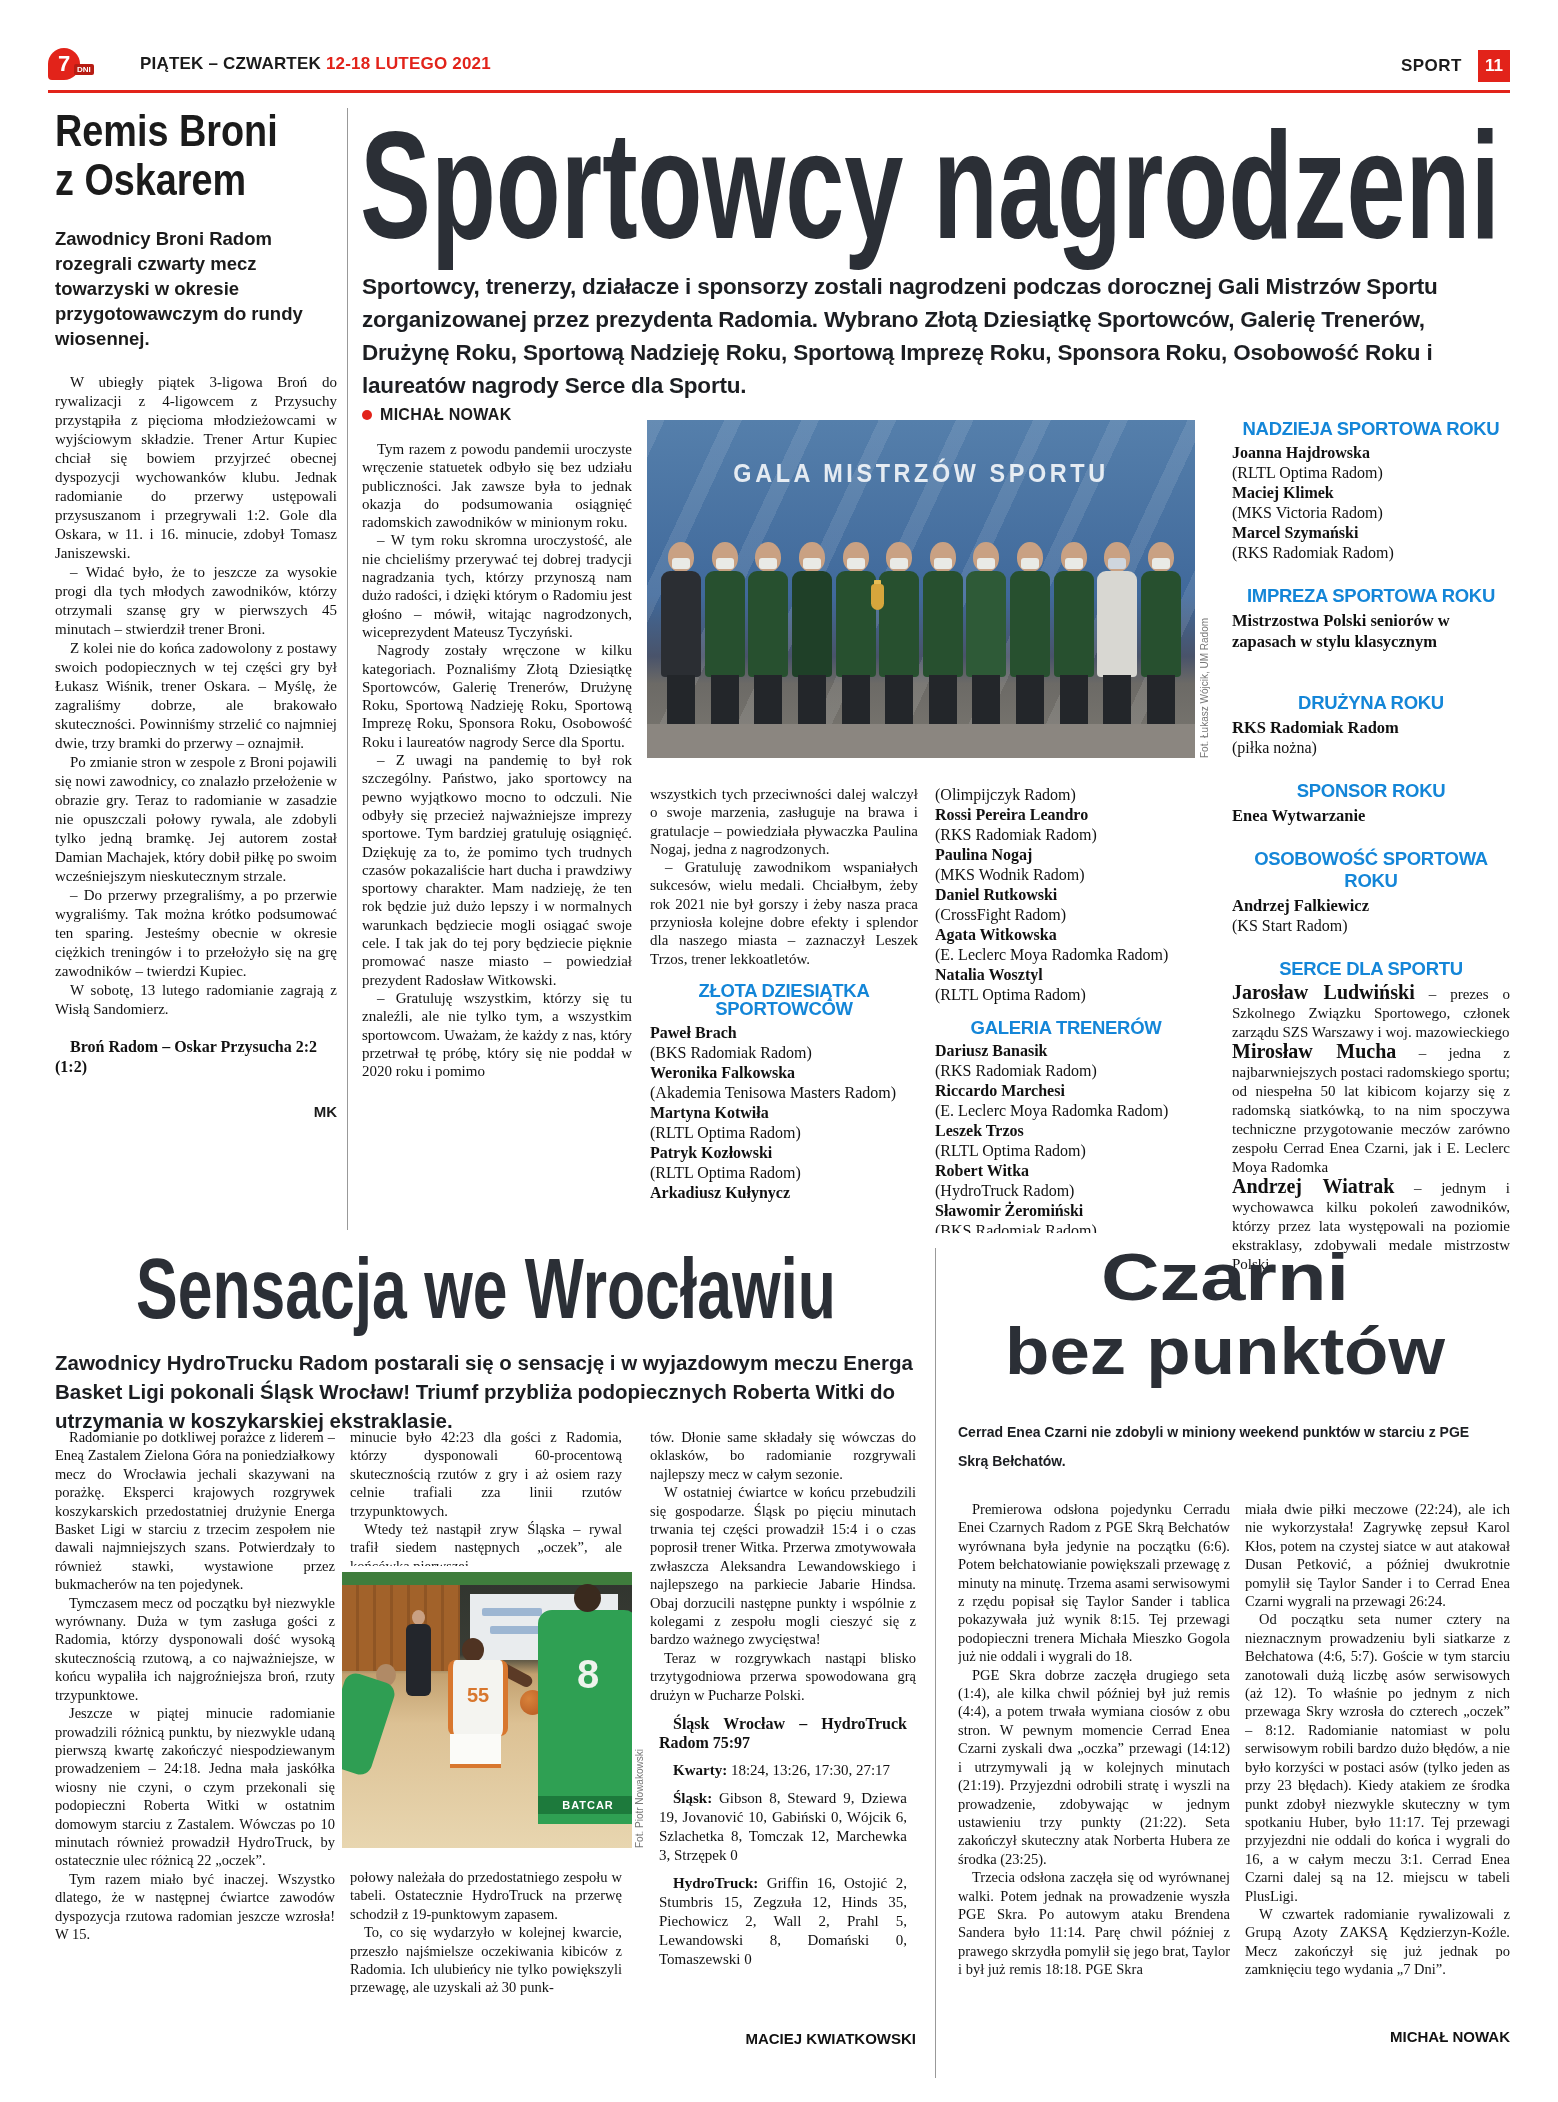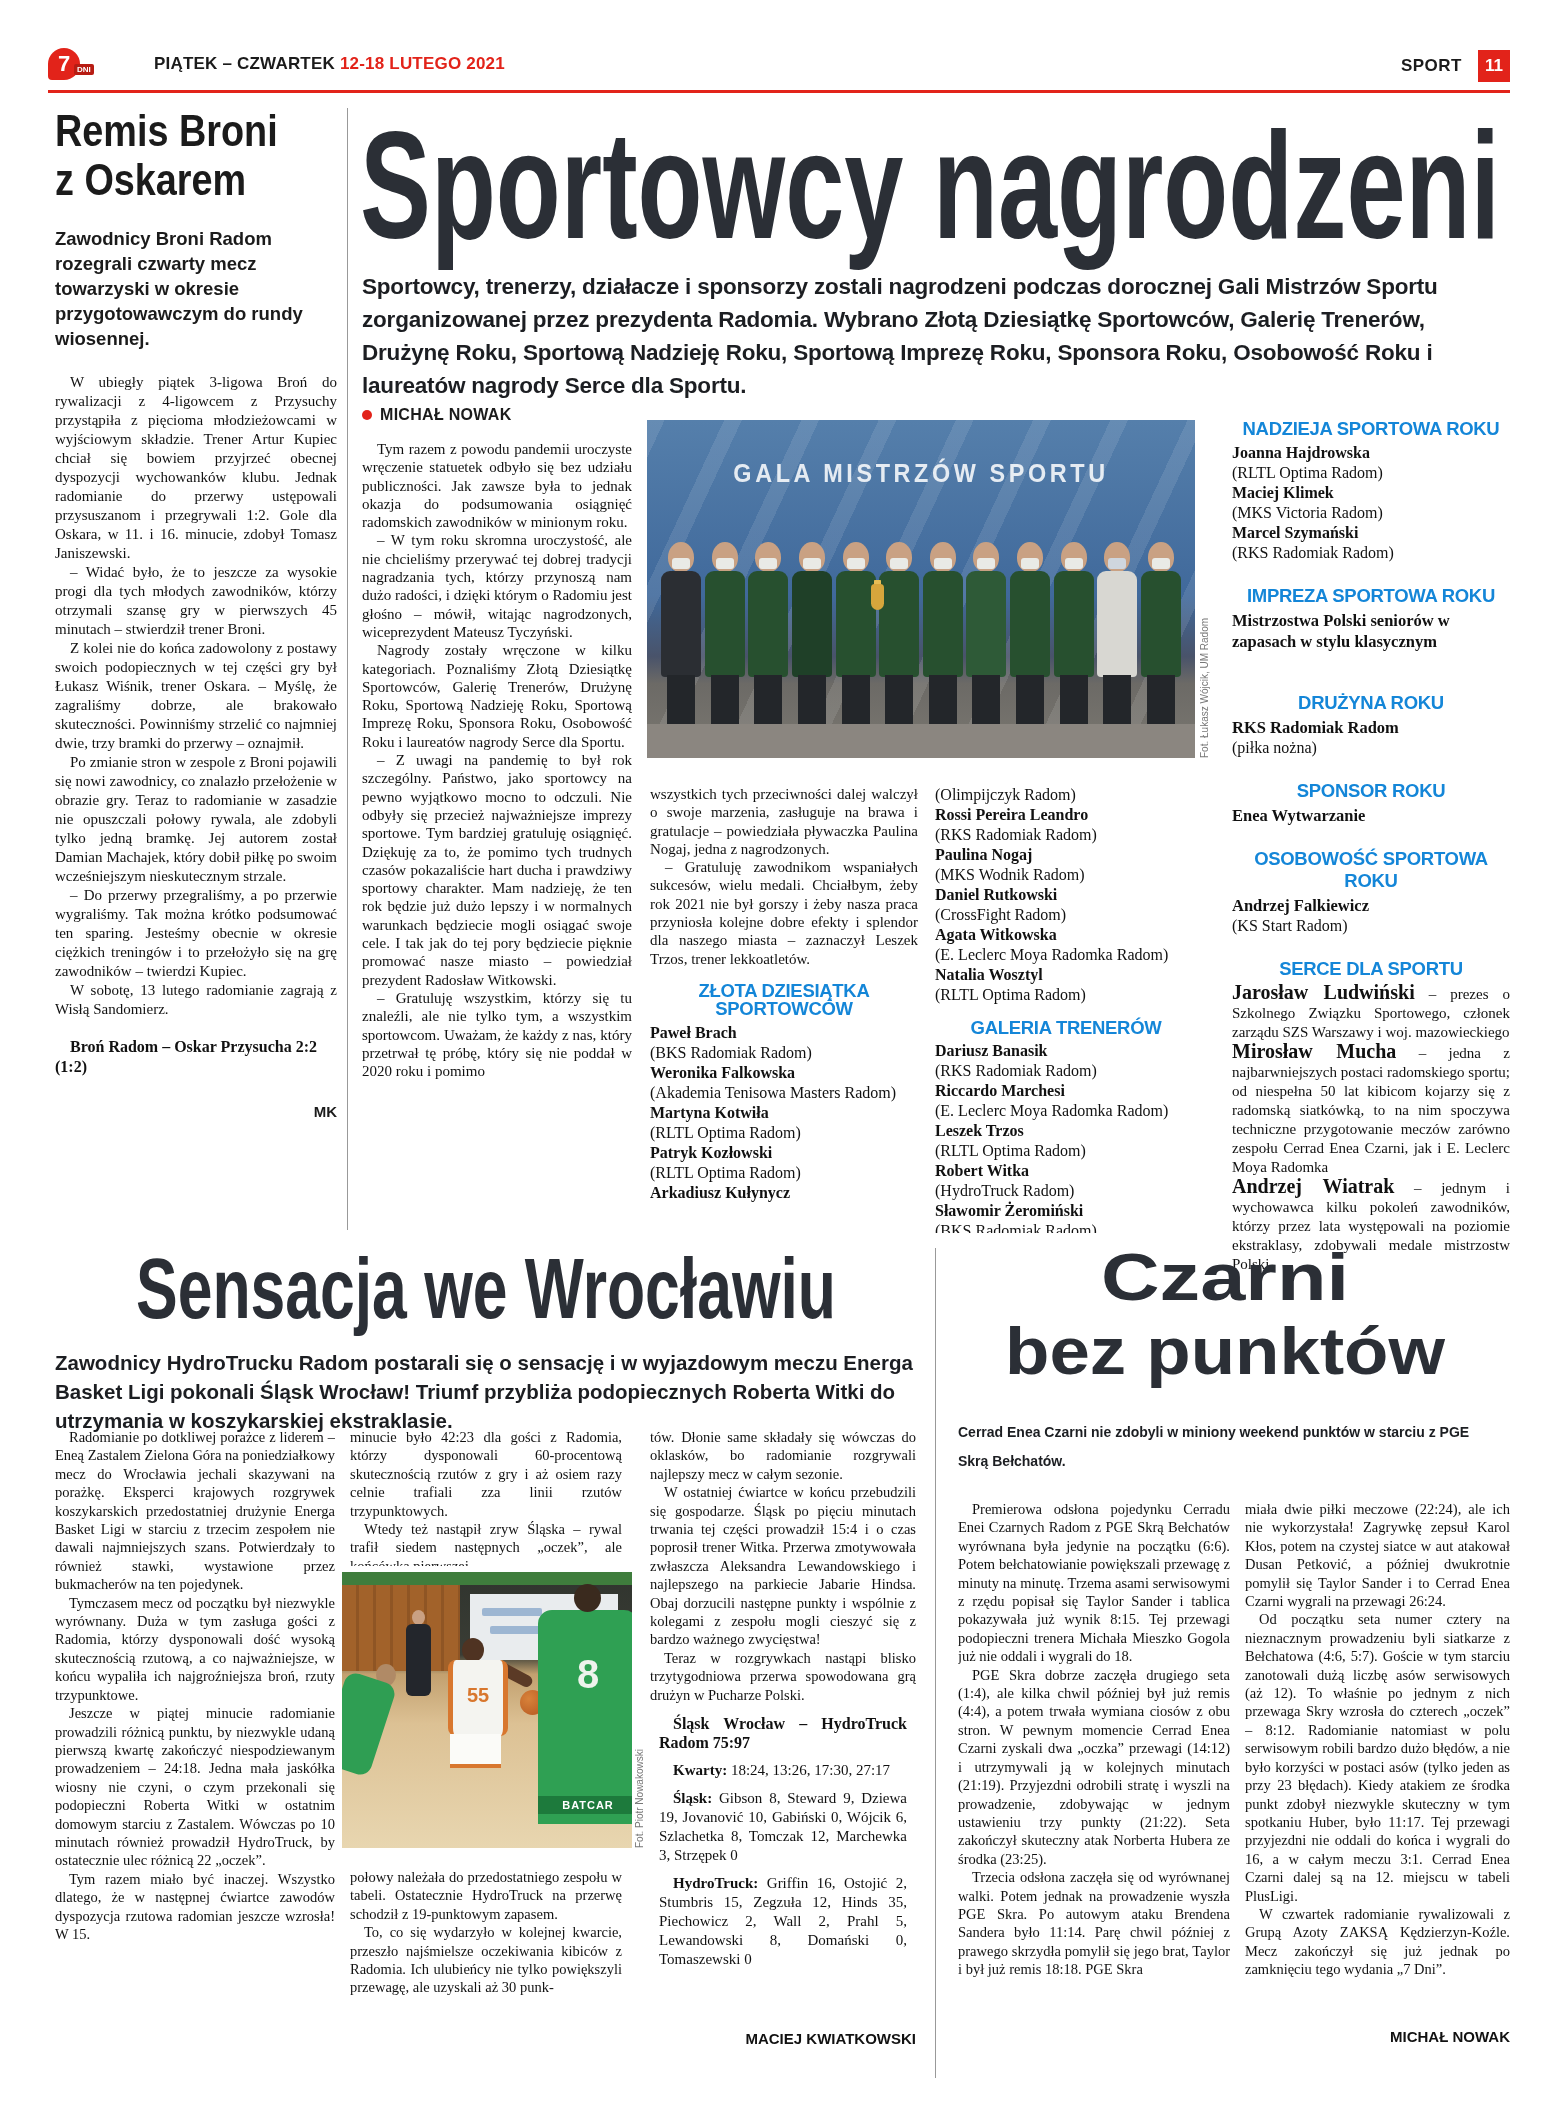--- a/index.html
+++ b/index.html
@@ -7,21 +7,21 @@
         font-family:"Liberation Serif",serif;color:#111;}
   
   .masthead{position:absolute;left:48px;top:46px;right:48px;height:44px;}
   .brand{position:absolute;left:0;top:2px;display:flex;align-items:center;}
   .logo7{width:32px;height:32px;border-radius:50% 50% 50% 4px;background:#e2231a;color:#fff;
          font:bold 22px/32px "Liberation Sans",sans-serif;text-align:center;}
   .logoDni{margin-left:-6px;margin-top:10px;background:#b71c13;color:#fff;border-radius:2px;
            font:bold 8px/11px "Liberation Sans",sans-serif;padding:0 3px;height:11px;}
   .dateline{position:absolute;left:48px;top:8px;font-family:"Liberation Sans",sans-serif;
             font-weight:bold;font-size:17px;letter-spacing:.2px;white-space:nowrap;}
-  .dateline .black{color:#1b1b1b;margin-left:14px;}
+  .dateline .black{color:#1b1b1b;}
   .dateline .red{color:#e2231a;}
   .head-right{position:absolute;right:0;top:4px;display:flex;align-items:center;}
   .section-label{font:bold 17px "Liberation Sans",sans-serif;color:#1b1b1b;letter-spacing:.5px;margin-right:16px;}
   .page-num{width:32px;height:32px;background:#e2231a;color:#fff;text-align:center;
             font:bold 17px/32px "Liberation Sans",sans-serif;}
   .red-rule{position:absolute;left:48px;right:48px;top:90px;height:3px;background:#e2231a;}
   
   .vrule{position:absolute;width:1px;background:#999;}
   
   .left-art{position:absolute;left:55px;top:106px;width:282px;height:1120px;overflow:hidden;}

